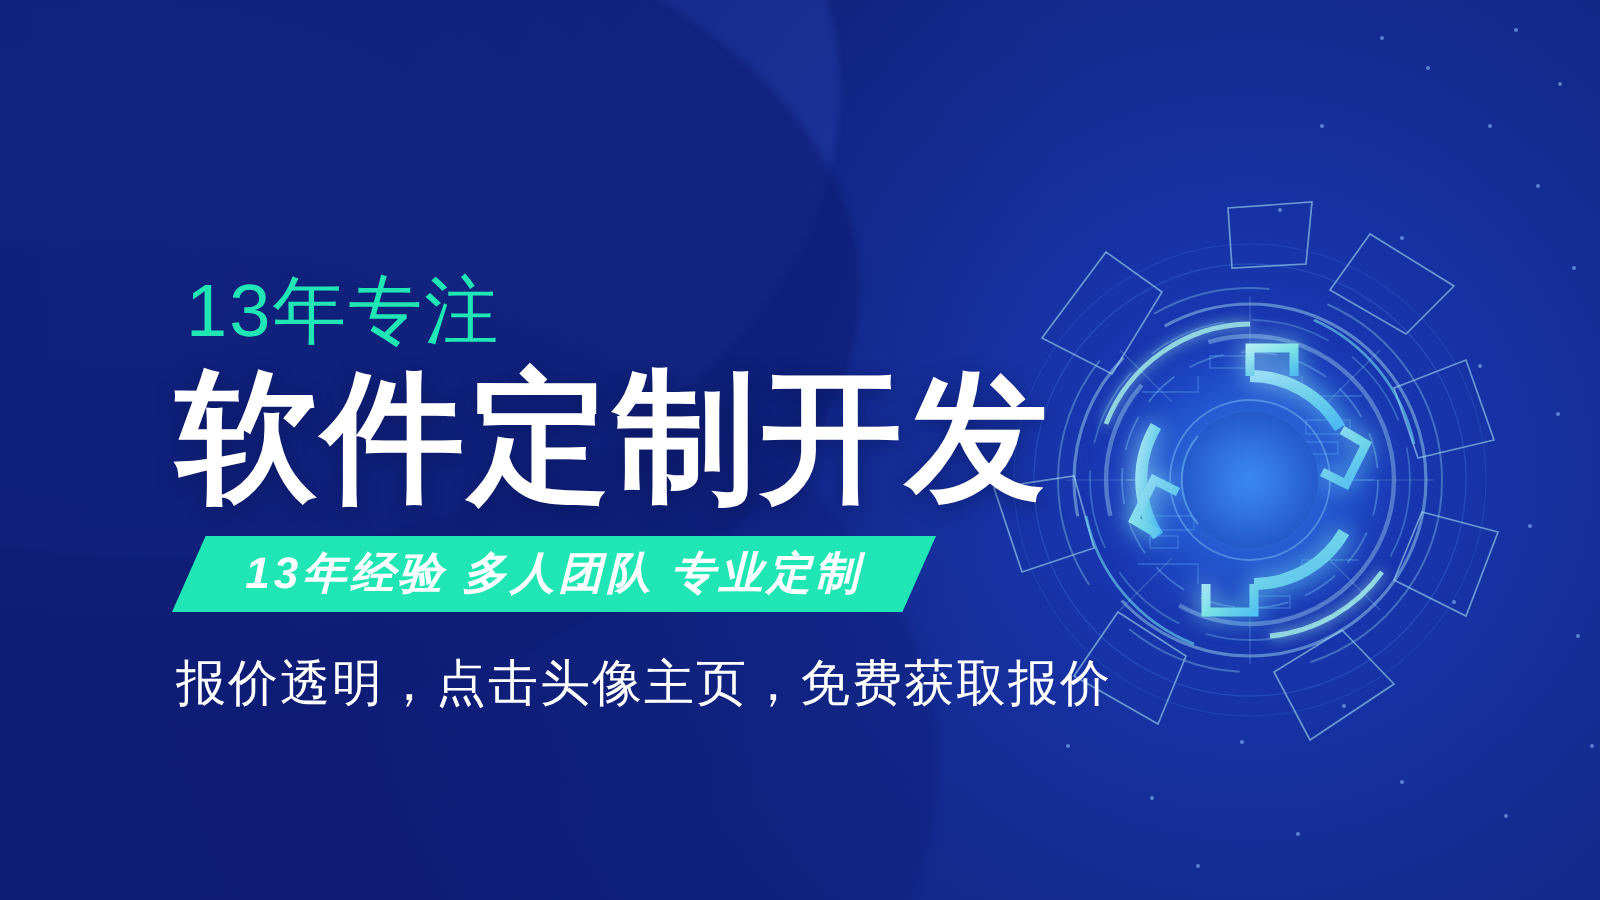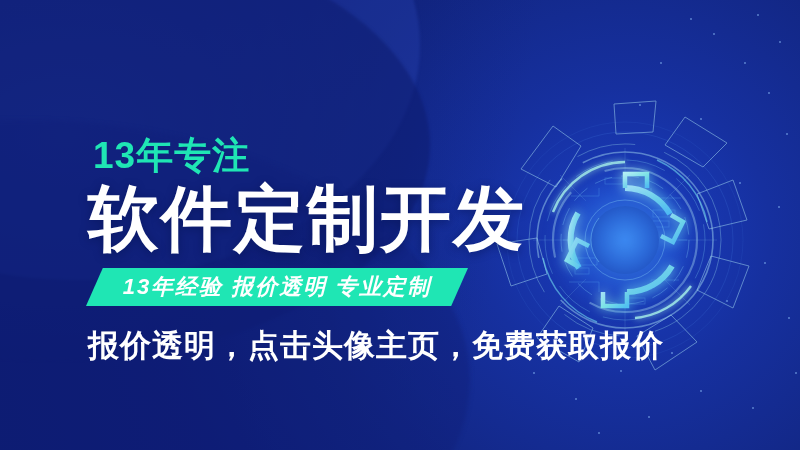--- a/index.html
+++ b/index.html
@@ -92,21 +92,21 @@
   }
 
   
   .copy { position: absolute; left: 0; top: 0; }
 
   .eyebrow {
     position: absolute;
     left: 93px;
     top: 131px;
     font-size: 37px;
-    font-weight: bold;
+    font-weight: normal;
     letter-spacing: 1px;
     color: #1fe6b4;
     white-space: nowrap;
   }
 
   .headline {
     position: absolute;
     left: 88px;
     top: 172px;
     font-size: 71px;
@@ -142,22 +142,22 @@
     font-style: italic;
     letter-spacing: 2px;
     color: #ffffff;
     white-space: nowrap;
   }
 
   .tagline {
     position: absolute;
     left: 88px;
     top: 325px;
-    font-size: 31px;
-    font-weight: bold;
+    font-size: 25px;
+    font-weight: normal;
     letter-spacing: 1px;
     color: #ffffff;
     white-space: nowrap;
   }
 </style>
 </head>
 <body>
 
 <div id="banner">
 
@@ -304,19 +304,19 @@
   </div>
 
   <div class="copy">
 
     <div class="eyebrow">13年专注</div>
 
     <div class="headline">软件定制开发</div>
 
     <div class="ribbon">
       <div class="ribbon-bg"></div>
-      <div class="ribbon-text">13年经验  报价透明  专业定制</div>
+      <div class="ribbon-text">13年经验  多人团队  专业定制</div>
     </div>
 
     <div class="tagline">报价透明，点击头像主页，免费获取报价</div>
   </div>
 
 </div>
 
 </body></html>

